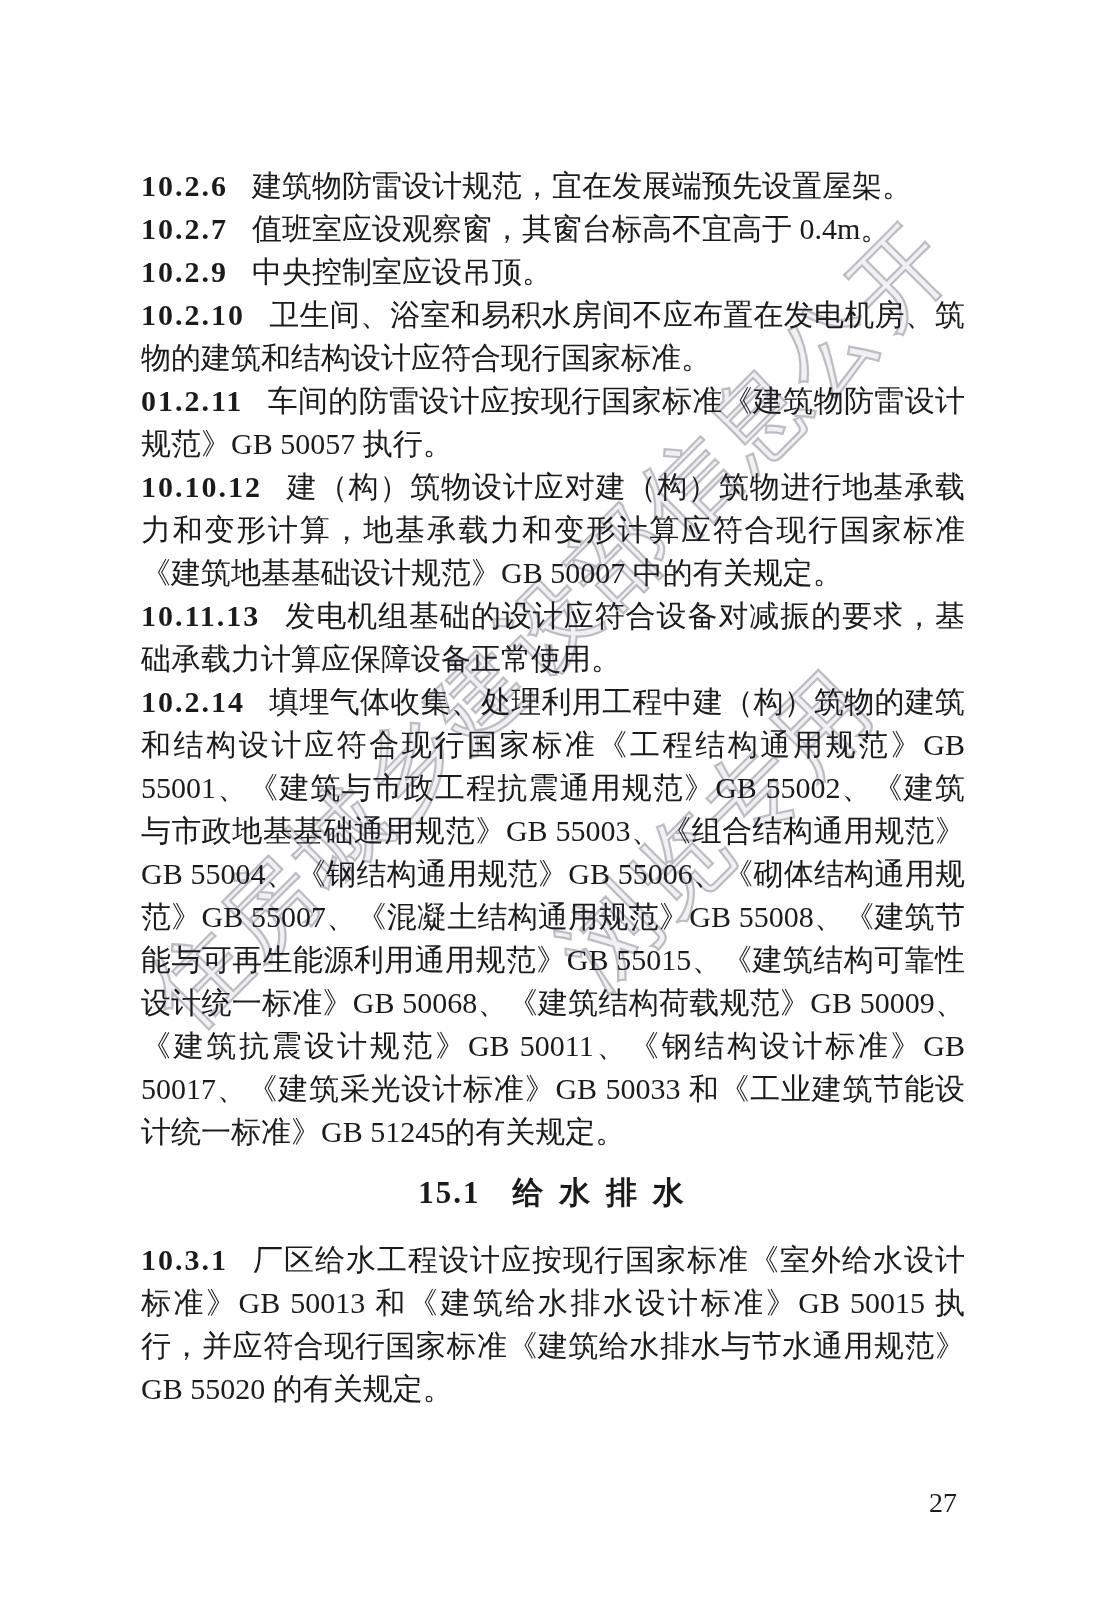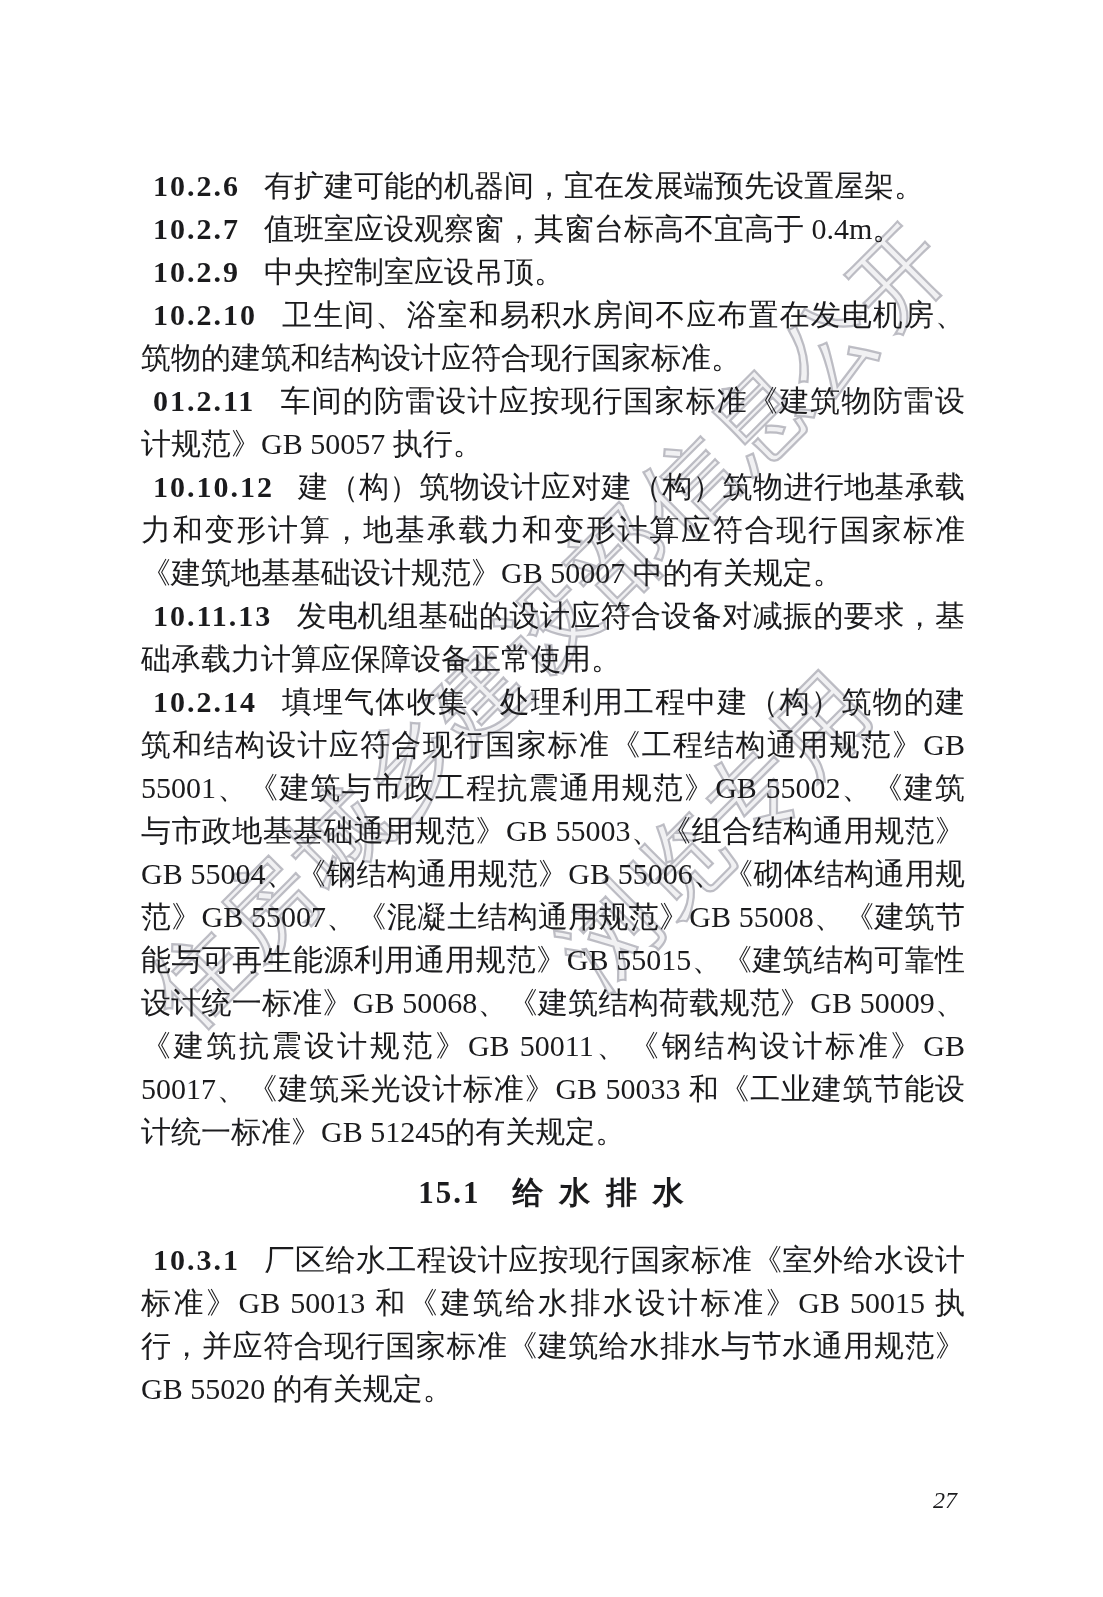--- a/index.html
+++ b/index.html
@@ -39,51 +39,49 @@
     margin: 0;
     font-size: 30px;
     line-height: 43px;
     text-align: justify;
   }
   .cnum {
     font-weight: bold;
     letter-spacing: 2px;
     margin-right: 24px;
     white-space: nowrap;
-    margin-left: 12px;
   }
   h2.section {
     font-size: 31px;
     line-height: 43px;
     font-weight: bold;
     text-align: center;
     margin: 18px 0 24px 0;
   }
   h2.section .snum { margin-right: 32px; letter-spacing: 2px; }
   h2.section .stitle { letter-spacing: 4px; }
   .pagenum {
     position: absolute;
     right: 146px;
     top: 1486px;
-    font-size: 24px;
-    font-style: italic;
+    font-size: 28px;
     line-height: 1.2;
   }
 </style>
 </head>
 <body>
 
 <div class="page">
 
   <div class="wm wm1">住房城乡建设部信息公开</div>
   <div class="wm wm2">浏览专用</div>
 
   <div class="content">
 
-    <p class="clause"><span class="cnum">10.2.6</span><span>有扩建可能的机器间，宜在发展端预先设置屋架。</span></p>
+    <p class="clause"><span class="cnum">10.2.6</span><span>建筑物防雷设计规范，宜在发展端预先设置屋架。</span></p>
 
     <p class="clause"><span class="cnum">10.2.7</span><span>值班室应设观察窗，其窗台标高不宜高于 0.4m。</span></p>
 
 
     <p class="clause"><span class="cnum">10.2.9</span><span>中央控制室应设吊顶。</span></p>
 
     <p class="clause"><span class="cnum">10.2.10</span><span>卫生间、浴室和易积水房间不应布置在发电机房、筑物的建筑和结构设计应符合现行国家标准。</span></p>
 
     <p class="clause"><span class="cnum">01.2.11</span><span>车间的防雷设计应按现行国家标准《建筑物防雷设计规范》GB 50057 执行。</span></p>
 

